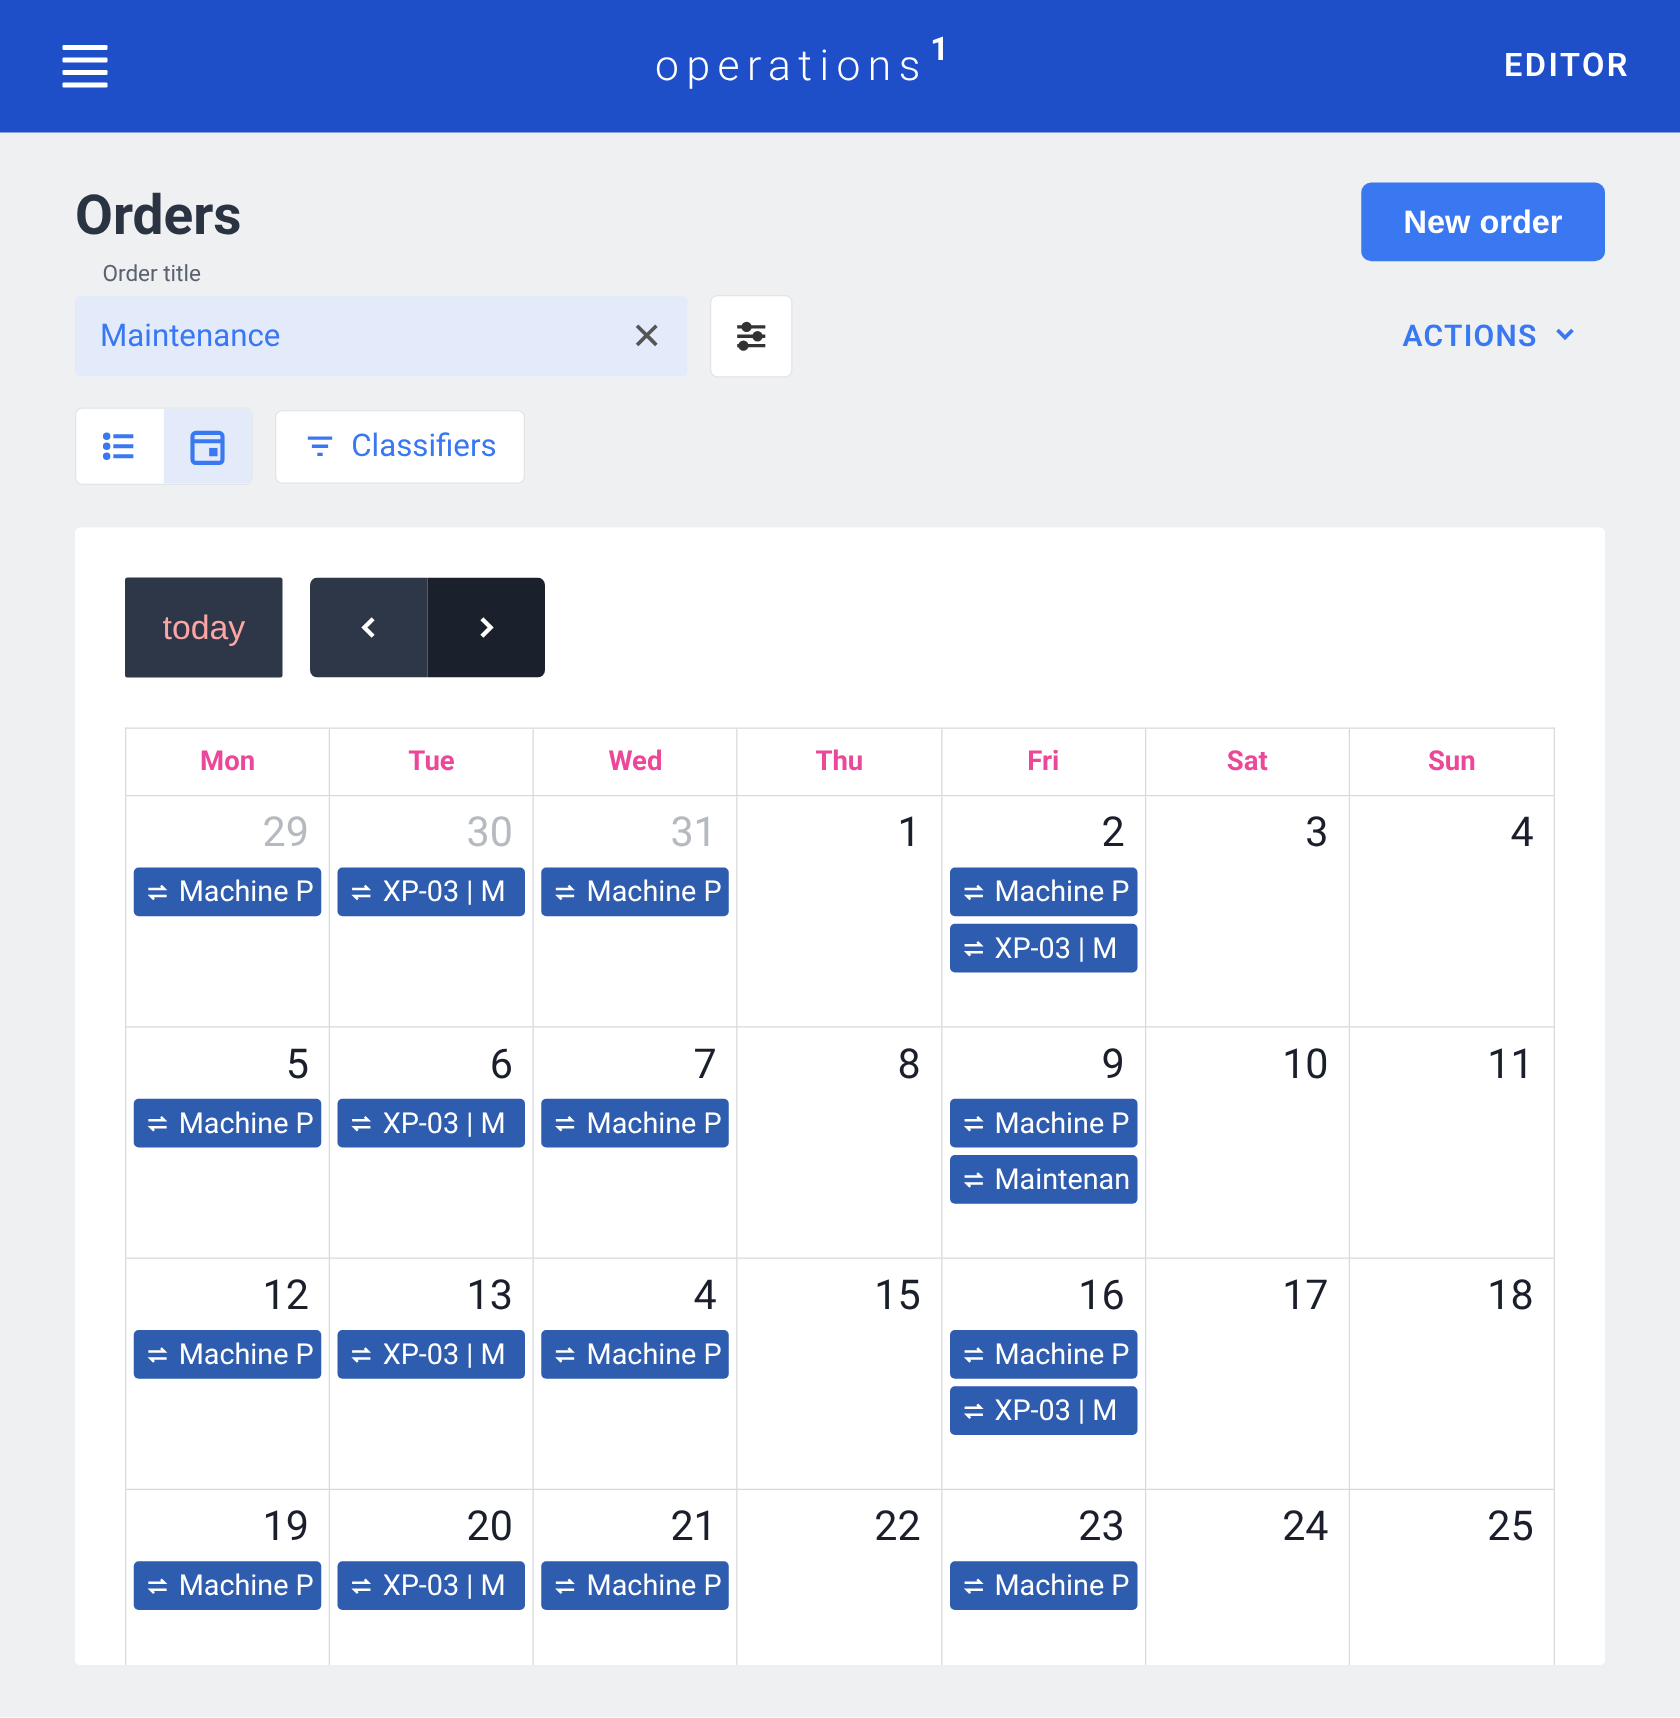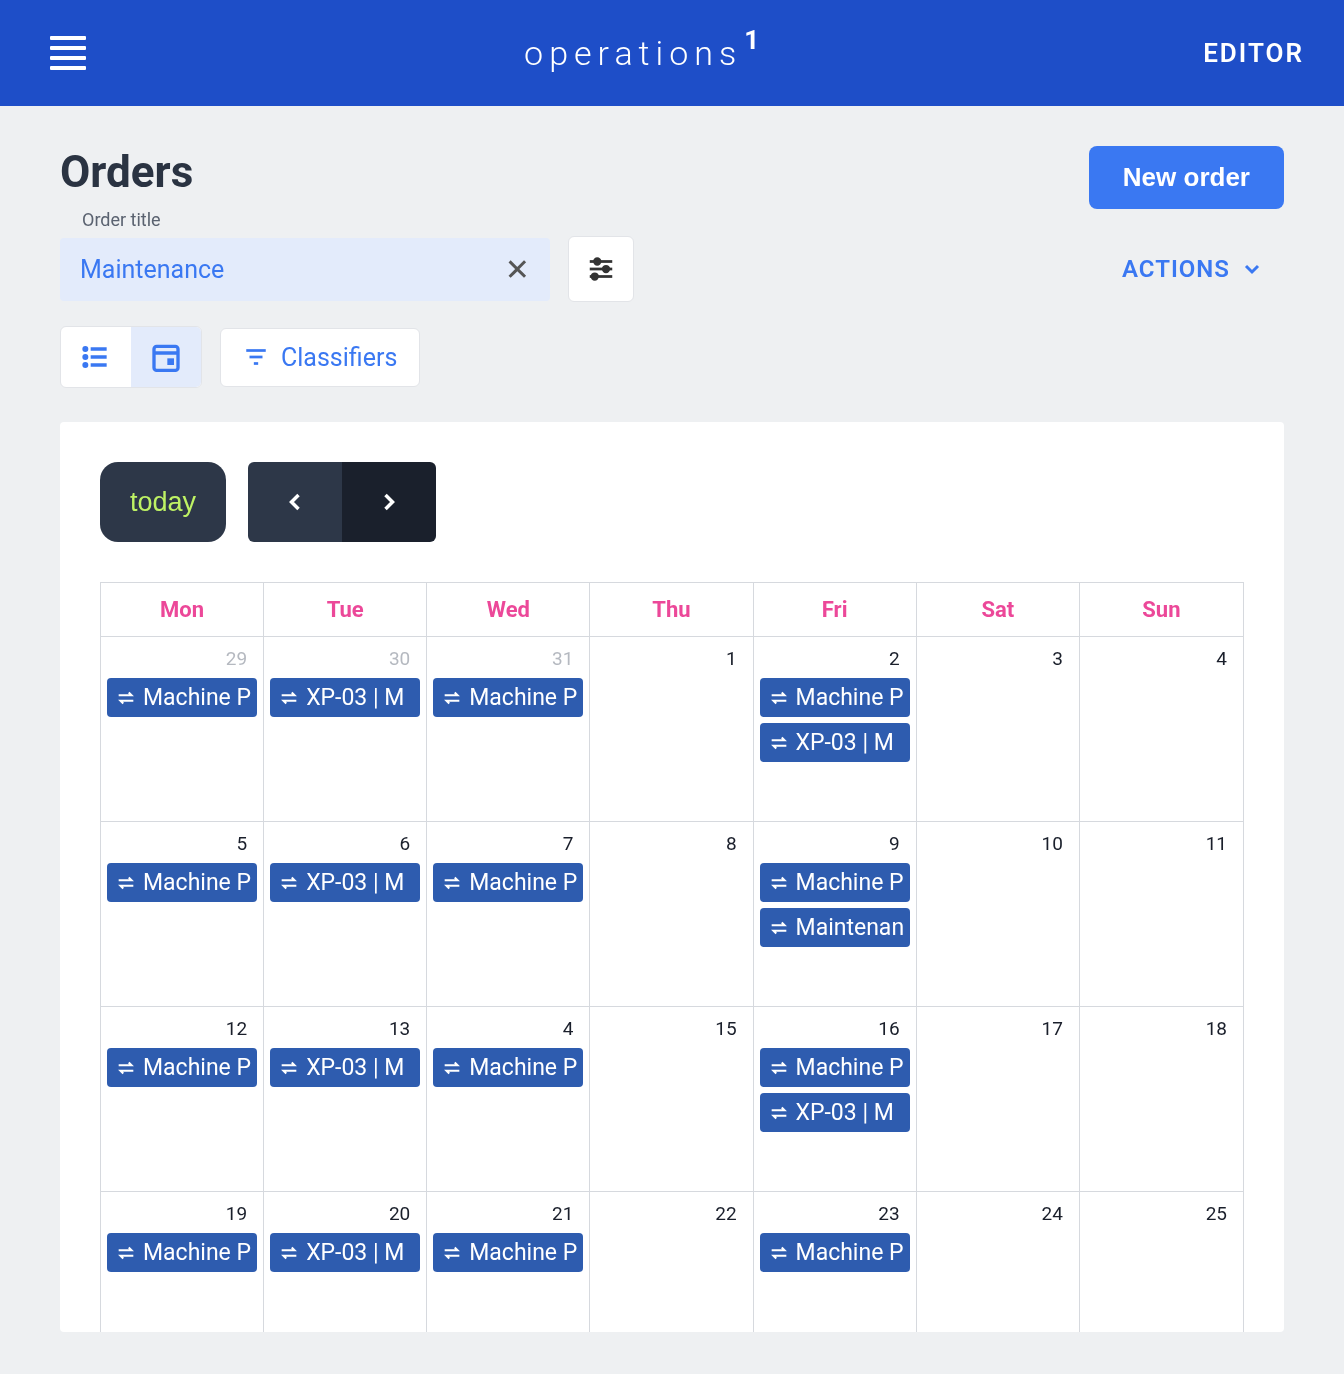--- a/index.html
+++ b/index.html
@@ -156,21 +156,21 @@
   align-items: center;
   gap: 12px;
   cursor: pointer;
 }
 .classifiers-btn span {
   color: #3a78f2;
   font-size: 25px;
 }
 .actions-dd {
   display: flex;
-  align-items: center;
+  align-items: flex-start;
   gap: 10px;
   color: #3a78f2;
   font-size: 24px;
   font-weight: 600;
   letter-spacing: 1px;
   cursor: pointer;
   margin-right: 20px;
 }
 .calendar-card {
   background: #fff;
@@ -190,25 +190,25 @@
   font-size: 44px;
   font-weight: 700;
   color: #1a1f2b;
 }
 .cal-nav {
   display: flex;
   gap: 22px;
 }
 .today-btn {
   background: #2d3748;
-  color: #bef264;
+  color: #fca5a5;
   border: none;
   font-size: 27px;
   padding: 18px 30px;
-  border-radius: 18px;
+  border-radius: 2px;
   cursor: pointer;
 }
 .arrow-group {
   display: flex;
   border-radius: 6px;
   overflow: hidden;
 }
 .arrow-btn {
   background: #2d3748;
   border: none;
@@ -246,21 +246,21 @@
   border-right: 1px solid #d6d9de;
   border-bottom: 1px solid #d6d9de;
   min-height: 185px;
   padding: 8px 6px;
   position: relative;
   overflow: hidden;
 }
 .cal-cell:nth-child(7n) { border-right: none; }
 .day-num {
   text-align: right;
-  font-size: 19px;
+  font-size: 33px;
   color: #1a1f2b;
   padding-right: 10px;
   padding-top: 2px;
   margin-bottom: 8px;
 }
 .day-num.muted { color: #b5b9c0; }
 .event {
   background: #2e5caf;
   color: #fff;
   font-size: 23px;

